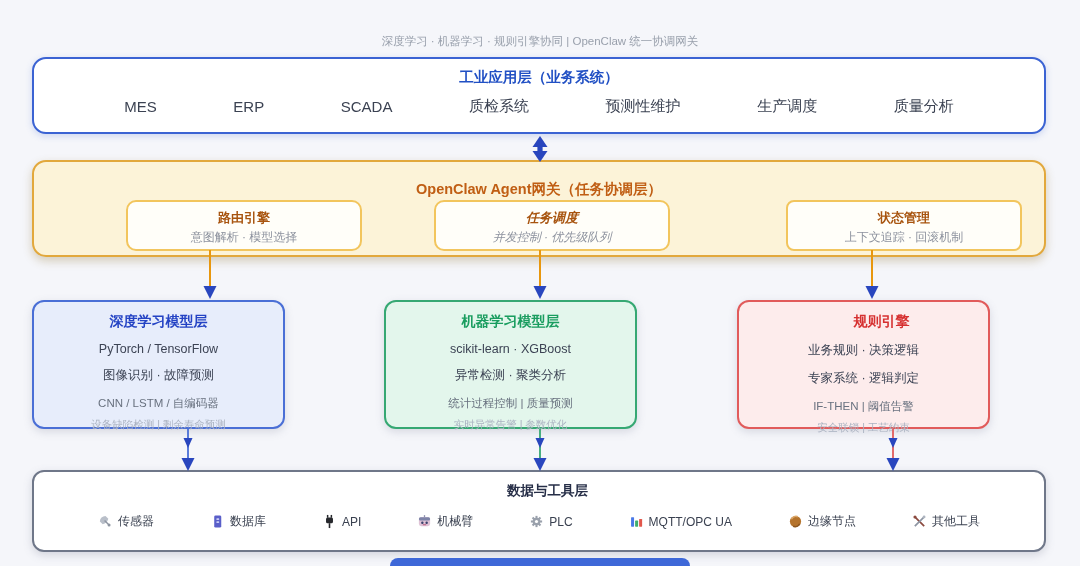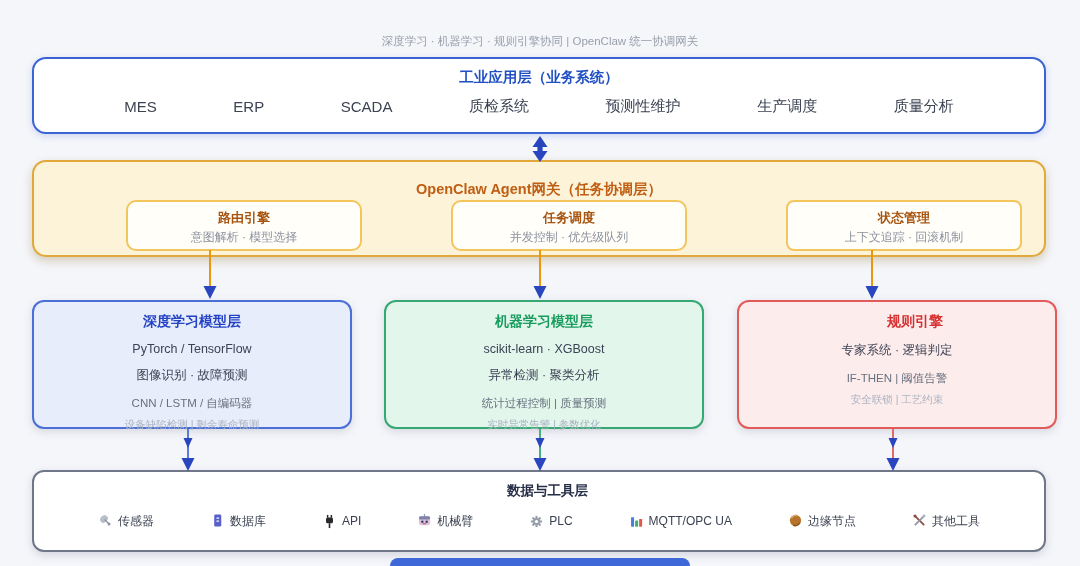--- a/index.html
+++ b/index.html
@@ -22,41 +22,41 @@
     padding:0 52px;margin-top:10px;font-size:15px;color:#3b4252;}
 
   
   .layer-gateway{left:32px;top:160px;width:1014px;height:97px;background:#fcf3d8;
     border:2px solid #e2a83c;box-shadow:0 4px 10px rgba(140,110,40,.3);}
   .layer-gateway .layer-title{margin-top:18px;font-size:14.5px;font-weight:bold;color:#c05e14;}
   .gw-module{position:absolute;top:38px;width:236px;height:51px;background:#fffef9;
     border:2px solid #f2c55d;border-radius:10px;text-align:center;}
   .gw-module .m-title{margin-top:7px;font-size:13px;font-weight:bold;color:#a8540f;}
   .gw-module .m-sub{margin-top:2px;font-size:12px;color:#8d929e;}
-  .gw-m0{left:92px;} .gw-m1{left:417px;} .gw-m2{left:752px;border-radius:8px;}
-
-  
-  .model-box{position:absolute;top:300px;width:320px;height:129px;border-radius:12px;
+  .gw-m0{left:92px;} .gw-m1{left:400px;font-style:italic;} .gw-m2{left:752px;border-radius:8px;}
+
+  
+  .model-box{position:absolute;top:300px;width:253px;height:129px;border-radius:12px;
     text-align:center;box-shadow:0 3px 8px rgba(110,115,140,.22);}
   .mb-dl{left:32px;background:#e7edfb;border:2px solid #4a6fd6;}
   .mb-ml{left:384px;background:#e3f6ec;border:2px solid #36a873;}
   .mb-rule{left:737px;background:#fdecec;border:2px solid #e15b5b;}
   .model-box .m-title{margin-top:11px;font-size:14px;font-weight:bold;}
   .mb-dl .m-title{color:#2443c4;} .mb-ml .m-title{color:#199d5f;} .mb-rule .m-title{color:#d63030;padding-left:36px;}
   .model-box .l1,.model-box .l2{margin-top:11px;font-size:12.5px;color:#3c4354;}
   .model-box .l3{margin-top:12px;font-size:11.5px;color:#68717f;}
   .model-box .l4{margin-top:7px;font-size:10.5px;color:#aab2c1;}
 
   
   .layer-data{left:32px;top:470px;width:1014px;height:82px;background:#ffffff;
     border:2px solid #6f7789;border-radius:12px;box-shadow:0 3px 8px rgba(110,115,140,.25);}
   .layer-data .layer-title{margin-top:10px;font-size:13.5px;font-weight:bold;color:#262e47;padding-left:17px;}
   .data-items{display:flex;justify-content:space-around;align-items:center;
     padding:0 36px;margin-top:13px;}
-  .data-item{display:flex;gap:5px;font-size:12px;color:#3a4150;}
+  .data-item{display:flex;align-items:center;gap:5px;font-size:12px;color:#3a4150;}
   .data-item svg{display:block;}
 
   .arrow-overlay{position:absolute;left:0;top:0;width:1080px;height:566px;pointer-events:none;}
 
   .bottom-pill{position:absolute;left:50%;transform:translateX(-50%);bottom:0;
     width:300px;height:8px;background:#3e68d8;border-radius:8px 8px 0 0;}
 </style>
 </head>
 <body>
 
@@ -102,20 +102,21 @@
   </div>
   <div class="model-box mb-ml">
     <div class="m-title">机器学习模型层</div>
     <div class="l1">scikit-learn · XGBoost</div>
     <div class="l2">异常检测 · 聚类分析</div>
     <div class="l3">统计过程控制 | 质量预测</div>
     <div class="l4">实时异常告警 | 参数优化</div>
   </div>
   <div class="model-box mb-rule">
     <div class="m-title">规则引擎</div>
+    <div class="l1">业务规则 · 决策逻辑</div>
     <div class="l2">专家系统 · 逻辑判定</div>
     <div class="l3">IF-THEN | 阈值告警</div>
     <div class="l4">安全联锁 | 工艺约束</div>
   </div>
 
   <div class="layer layer-data">
     <div class="layer-title">数据与工具层</div>
     <div class="data-items">
       <div class="data-item">
         <svg width="15" height="15" viewBox="0 0 16 16">

